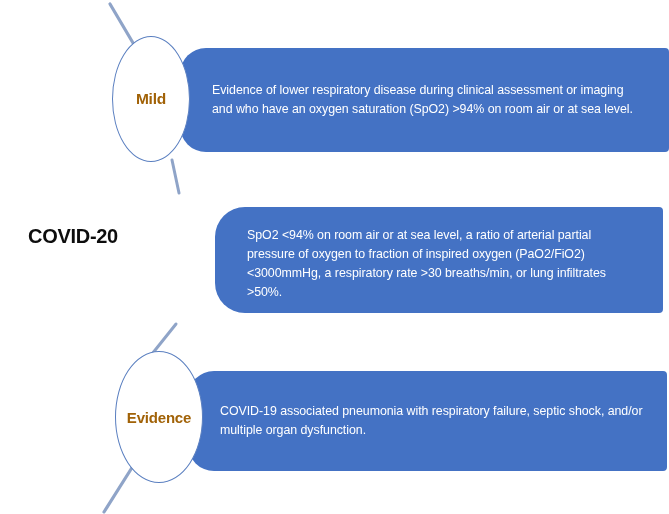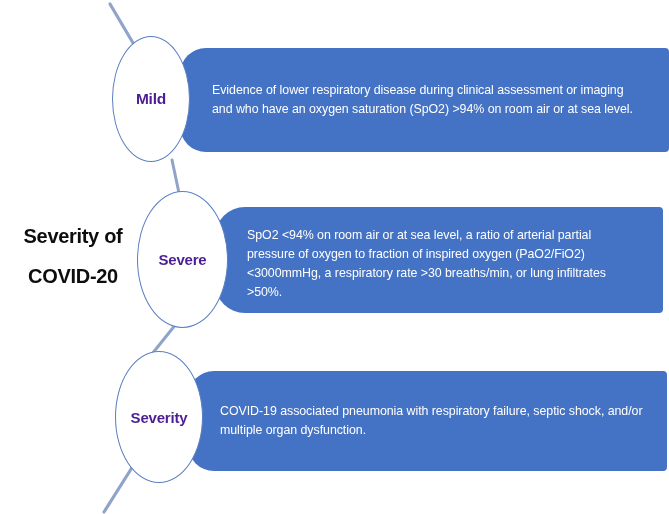--- a/index.html
+++ b/index.html
@@ -101,21 +101,21 @@
     width: 89px;
     height: 135px;
   }
   .node-ellipse.node-critical {
     left: 115px;
     top: 351px;
     width: 86px;
     height: 130px;
   }
   .node-label {
-    color: #4c1d95;
+    color: #a16207;
     font-weight: bold;
     font-size: 15.5px;
     letter-spacing: -0.2px;
     white-space: nowrap;
   }
   .node-severe .node-label { font-size: 15px; }
   .node-critical .node-label { font-size: 15px; }
   
   .main-title {
     position: absolute;
@@ -140,41 +140,37 @@
 <div id="diagram">
 
   <svg class="connector-svg" viewBox="0 0 669 514" xmlns="http://www.w3.org/2000/svg">
     <line x1="110" y1="4" x2="136" y2="48" stroke="#8FA4C8" stroke-width="3.2" stroke-linecap="round"></line>
     <line x1="172" y1="160" x2="179" y2="193" stroke="#8FA4C8" stroke-width="3.0" stroke-linecap="round"></line>
     <line x1="176" y1="324" x2="152" y2="354" stroke="#8FA4C8" stroke-width="3.0" stroke-linecap="round"></line>
     <line x1="133" y1="466" x2="104" y2="512" stroke="#8FA4C8" stroke-width="3.2" stroke-linecap="round"></line>
   </svg>
 
   <div class="main-title">
-    <span class="line">Severity of</span>
     <span class="line">COVID-20</span>
   </div>
 
   <div class="desc-bar bar-mild">
     <div class="desc-text">Evidence of lower respiratory disease during clinical assessment or imaging and who have an oxygen saturation (SpO2) &gt;94% on room air or at sea level.</div>
   </div>
 
   <div class="desc-bar bar-severe">
     <div class="desc-text">SpO2 &lt;94% on room air or at sea level, a ratio of arterial partial pressure of oxygen to fraction of inspired oxygen (PaO2/FiO2) &lt;3000mmHg, a respiratory rate &gt;30 breaths/min, or lung infiltrates &gt;50%.</div>
   </div>
 
   <div class="desc-bar bar-critical">
     <div class="desc-text">COVID-19 associated pneumonia with respiratory failure, septic shock, and/or multiple organ dysfunction.</div>
   </div>
 
   <div class="node-ellipse node-mild">
     <span class="node-label">Mild</span>
   </div>
 
-  <div class="node-ellipse node-severe">
-    <span class="node-label">Severe</span>
-  </div>
 
   <div class="node-ellipse node-critical">
-    <span class="node-label">Severity</span>
+    <span class="node-label">Evidence</span>
   </div>
 
 </div>
 
 </body></html>

